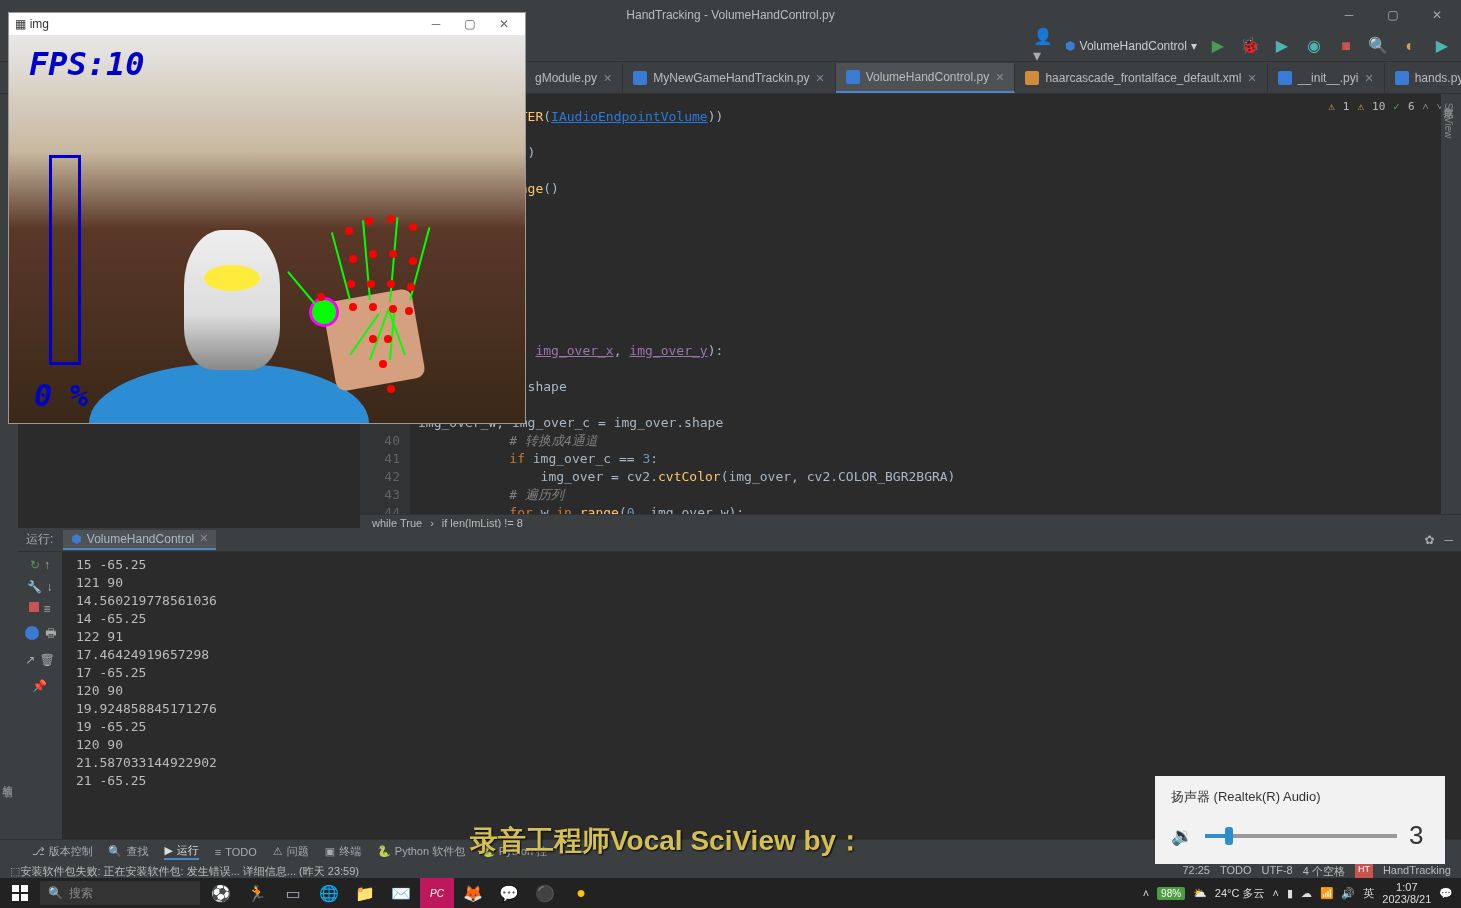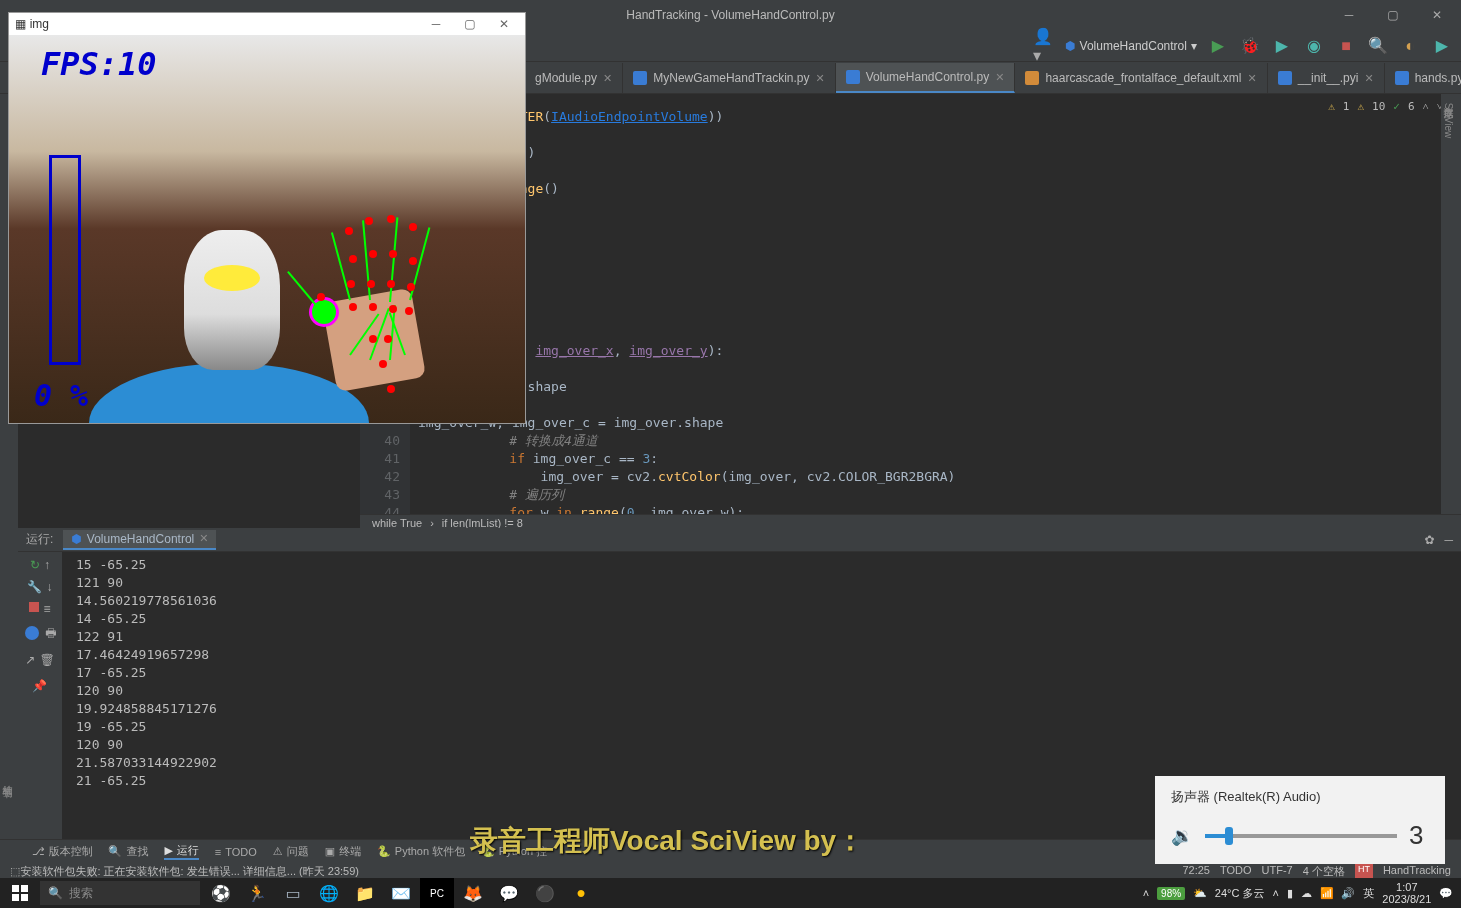--- a/index.html
+++ b/index.html
@@ -75,21 +75,21 @@
 .task-icons .ti { width: 34px; height: 30px; display:flex; align-items:center; justify-content:center; font-size:16px;}
 .tray { margin-left: auto; display: flex; align-items: center; gap: 8px; padding-right: 8px; color: #ddd; font-size: 11px; }
 .badge-green { background:#4c9e3f; color:#fff; padding:1px 4px; border-radius:2px; font-size:10px; }
 
 
 .cv-window { position: absolute; top: 12px; left: 8px; width: 518px; height: 412px; background: #f0f0f0; border: 1px solid #999; z-index: 100; }
 .cv-title { height: 22px; background: #fff; display: flex; align-items: center; padding: 0 6px; font-size: 12px; color: #333; }
 .cv-title .right { margin-left: auto; display: flex; gap: 4px; }
 .cv-title .right span { width: 30px; text-align:center; color:#666; }
 .cv-canvas { width: 100%; height: calc(100% - 22px); position: relative; background: linear-gradient(180deg, #e8e8e8 0%, #c8b8a0 30%, #5a3828 50%, #3a2818 100%); overflow:hidden; }
-.fps-text { position:absolute; top:10px; left:20px; font-family: monospace; font-size:32px; font-weight:bold; color:#0000cc; font-style:italic;margin-left:12px; }
+.fps-text { position:absolute; top:10px; left:20px; font-family: monospace; font-size:32px; font-weight:bold; color:#0000cc; font-style:italic; }
 .pct-text { position:absolute; bottom:10px; left:25px; font-family: monospace; font-size:30px; font-weight:bold; color:#0000cc; font-style:italic; }
 .vol-bar { position:absolute; top:120px; left:40px; width:32px; height:210px; border:3px solid #0000cc; }
 .face-mask { position:absolute; top:195px; left:175px; width:96px; height:140px; background:linear-gradient(180deg,#eee 0%, #ddd 60%, #888 100%); border-radius: 40% 40% 30% 30%; }
 .face-mask::before { content:''; position:absolute; top:35px; left:20px; width:56px; height:26px; background:#ffeb3b; border-radius:50%; }
 .hand { position:absolute; top:200px; left:300px; width:170px; height:175px; }
 .palm { position:absolute; top:60px; left:20px; width:90px; height:90px; background: #d4a080; border-radius:10px; transform:rotate(-10deg); }
 .thumb-circ { position:absolute; top:62px; left:0px; width:30px; height:30px; background:#ff00ff; border-radius:50%; }
 .thumb-circ::after { content:''; position:absolute; top:3px;left:3px; width:24px;height:24px; background:#00ff00; border-radius:50%; }
 .finger-line { position:absolute; width:2px; background:#00ff00; transform-origin: bottom center; }
 .dot { position:absolute; width:8px; height:8px; background:#ff0000; border-radius:50%; }
@@ -285,21 +285,21 @@
   <div class="item" id="bt6"><span>🐍</span> Python 软件包</div>
   <div class="item" id="bt7"><span>🐍</span> Python 控</div>
 </div>
 
 <div class="status-msg">
   <span>⬚ </span>
     <span>安装软件包失败: 正在安装软件包: 发生错误...  详细信息...  (昨天 23:59)</span>
   <div class="status-right">
     <span>72:25</span>
     <span>TODO</span>
-    <span>UTF-7</span>
+    <span>UTF-8</span>
     <span>4 个空格</span>
     <span style="background:#c75450;color:#fff;padding:0 3px;font-size:9px;">HT</span>
     <span>HandTracking</span>
   </div>
 </div>
 
 <div class="subtitle">录音工程师Vocal SciView by：</div>
 
 <div class="vol-popup">
   <div>扬声器 (Realtek(R) Audio)</div>
@@ -326,21 +326,21 @@
     <span>🔍</span>
     <span>搜索</span>
   </div>
   <div class="task-icons">
     <div class="ti">⚽</div>
     <div class="ti">🏃</div>
     <div class="ti">▭</div>
     <div class="ti">🌐</div>
     <div class="ti">📁</div>
     <div class="ti">✉️</div>
-    <div class="ti" style="background:#000000;color:#fff;font-size:10px;">PC</div>
+    <div class="ti" style="background:#be185d;color:#fff;font-size:10px;font-style:italic;">PC</div>
     <div class="ti">🦊</div>
     <div class="ti" style="color:#4caf50;">💬</div>
     <div class="ti">⚫</div>
     <div class="ti" style="color:#ffc107;">●</div>
   </div>
   <div class="tray">
     <span>˄</span>
     <span class="badge-green">98%</span>
     <span>⛅</span>
     <span>24°C 多云</span>

